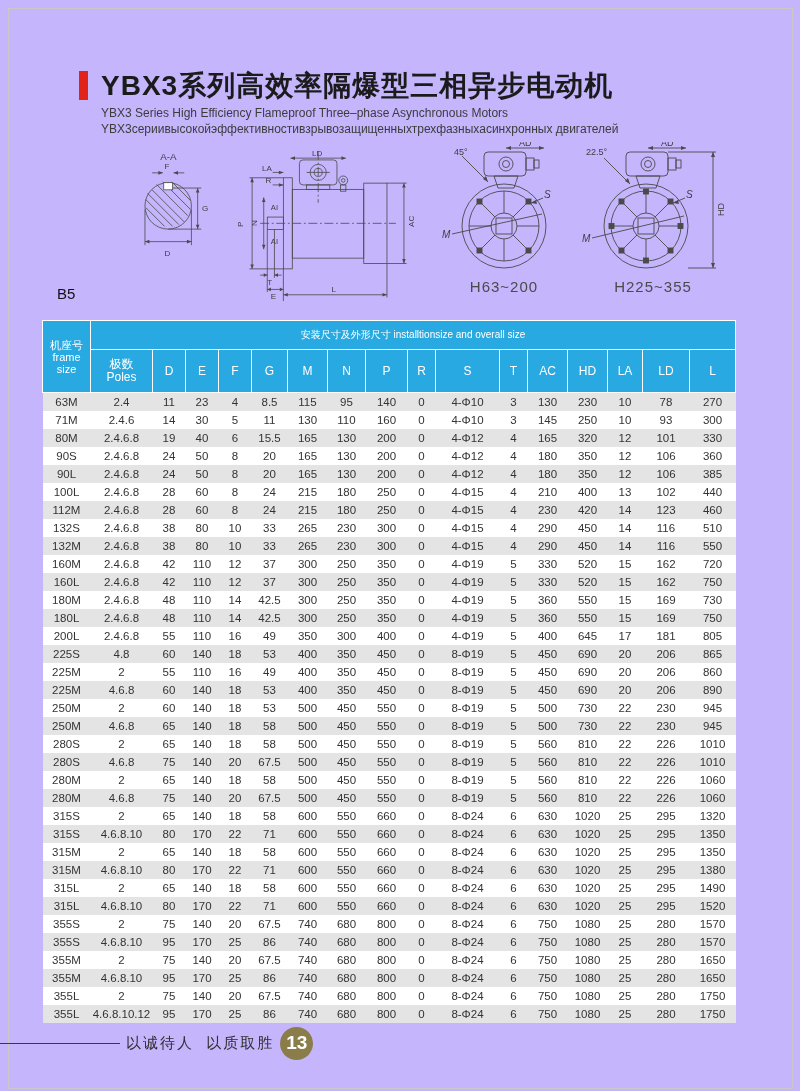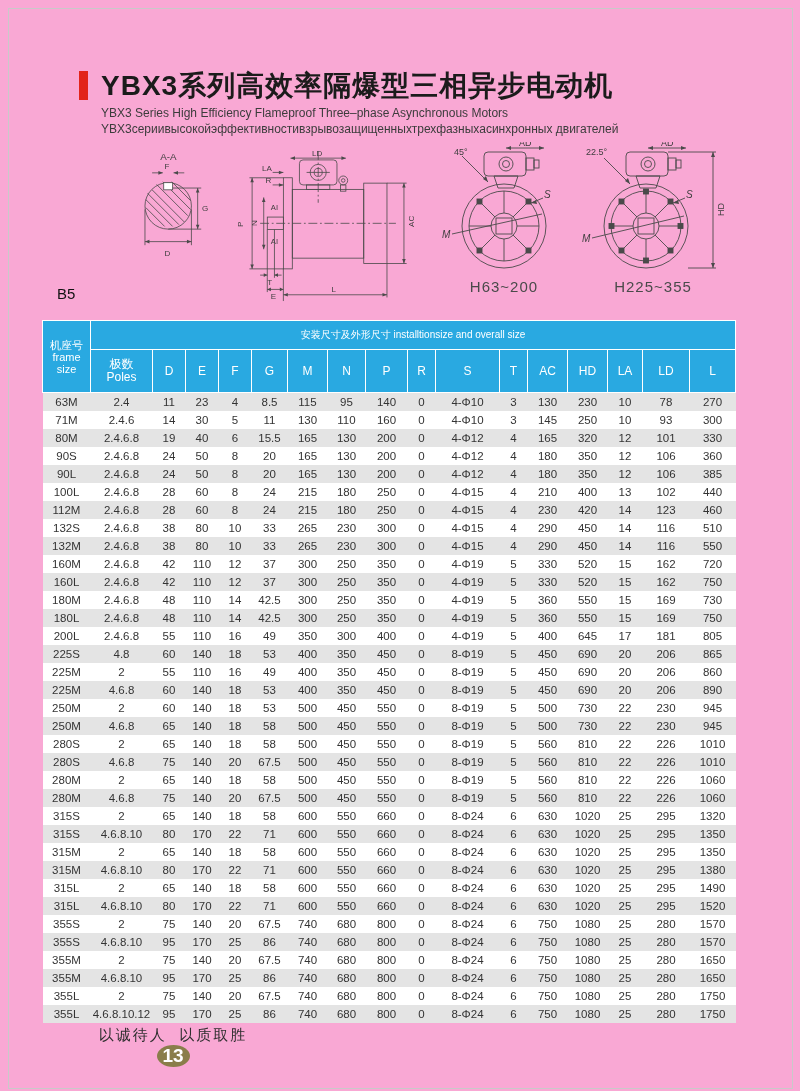--- a/index.html
+++ b/index.html
@@ -1,17 +1,17 @@
 <!DOCTYPE html>
 <html><head>
 <meta charset="utf-8">
 <style>
   html,body{margin:0;padding:0;background:#fff;}
   body{font-family:"Liberation Sans","DejaVu Sans",sans-serif;color:#2e2e2e;}
-  .page{position:relative;width:800px;height:1091px;background:#f9a8d4;overflow:hidden;}
+  .page{position:relative;width:800px;height:1091px;background:#c4b5fd;overflow:hidden;}
   .frame{position:absolute;left:8px;top:8px;width:783px;height:1079px;border:1px solid #c9c9c9;pointer-events:none;}
 
   
   .title-row{position:absolute;left:79px;top:71px;display:flex;align-items:center;}
   .red-bar{display:inline-block;width:9px;height:29px;background:#e2231a;margin-right:13px;}
   .page-title{font-size:28px;font-weight:bold;color:#1b1b1b;letter-spacing:1px;margin:0;line-height:1;}
   .subtitle{position:absolute;left:101px;font-size:12px;color:#3c3c3c;letter-spacing:0px;white-space:nowrap;}
   .sub-en{top:106px;}
   .sub-ru{top:122px;}
 
@@ -28,21 +28,21 @@
   table.dim-table{position:absolute;left:42px;top:320px;width:694px;border-collapse:collapse;table-layout:fixed;}
   table.dim-table th{background:#29a9e1;color:#ffffff;font-weight:normal;border:1px solid #ffffff;}
   th.group-th{font-size:10px;height:26px;}
   th.frame-th{font-size:11px;line-height:12px;}
   th.sub-th{font-size:12px;height:40px;line-height:13px;}
   table.dim-table td{font-size:11.5px;color:#333;text-align:center;padding:0;height:18px;line-height:18px;white-space:nowrap;}
   table.dim-table tbody tr:nth-child(odd){background:#e4e4e4;}
   table.dim-table tbody tr:nth-child(even){background:#ffffff;}
 
   
-  .footer{position:absolute;left:0;top:1026px;width:340px;height:34px;display:flex;align-items:center;flex-direction:column;}
+  .footer{position:absolute;left:0;top:1026px;width:340px;height:34px;display:flex;align-items:center;}
   .footer-rule{display:inline-block;width:120px;height:1px;background:#3a3a3a;}
   .motto{font-size:15px;color:#2f2f2f;margin-left:6px;letter-spacing:2px;white-space:pre;}
   .page-badge{display:inline-flex;align-items:center;justify-content:center;width:33px;height:33px;border-radius:50%;background:#8a7d4a;color:#fff;font-size:19px;font-weight:bold;margin-left:6px;}
 </style>
 </head>
 <body>
 
 <div class="page">
   <div class="frame"></div>
 

